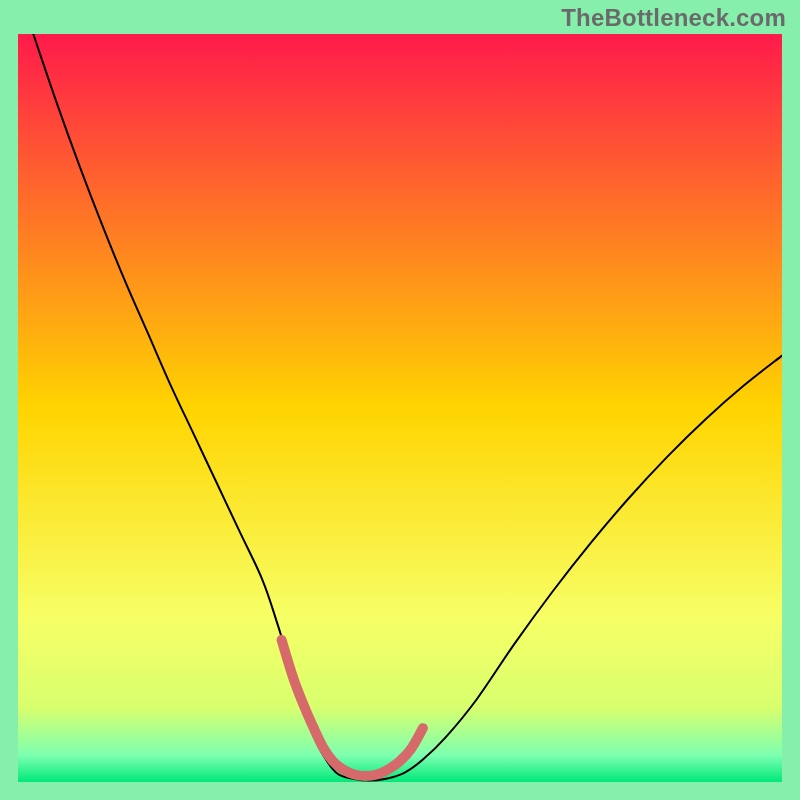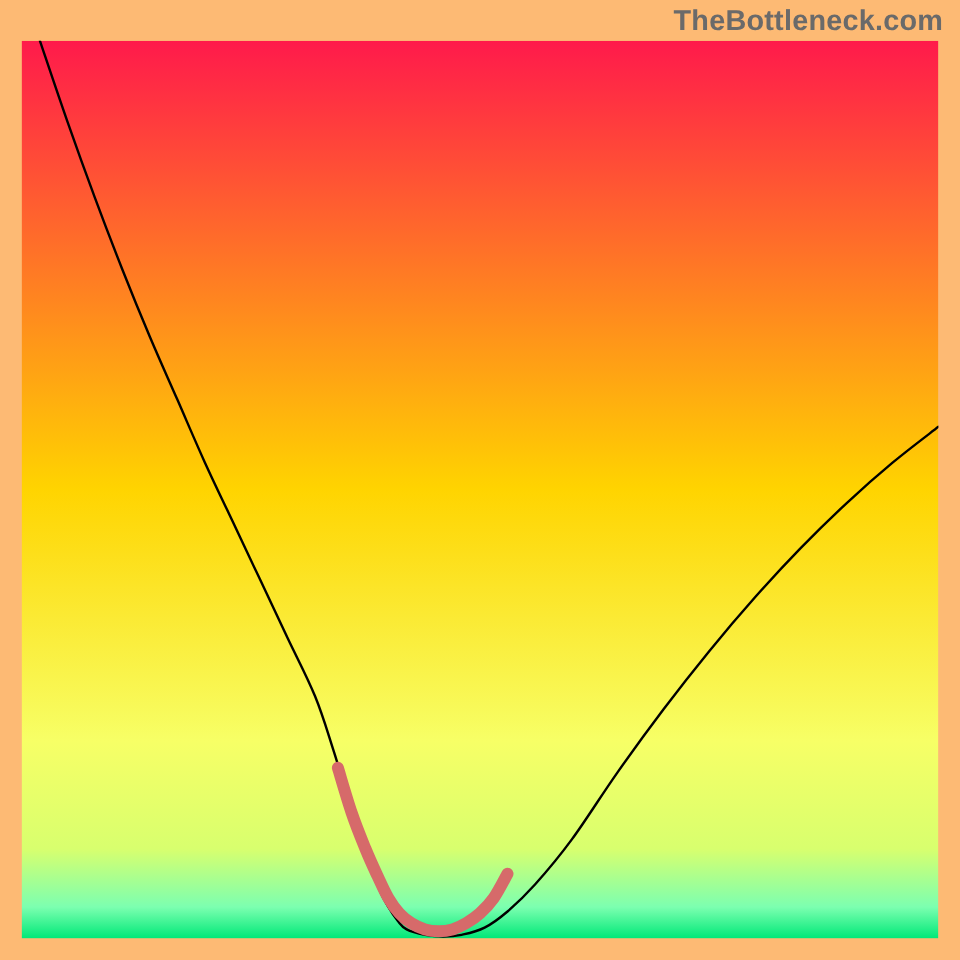--- a/index.html
+++ b/index.html
@@ -8,21 +8,21 @@
     width: 800px;
     height: 800px;
     background: #000;
     overflow: hidden;
     font-family: Arial, Helvetica, sans-serif;
   }
   .stage {
     position: relative;
     width: 800px;
     height: 800px;
-    background: #fdba74;
+    background: #86efac;
   }
   .watermark {
     position: absolute;
     top: 4px;
     right: 14px;
     color: #6a6a6a;
     font-size: 24px;
     font-weight: 600;
     letter-spacing: 0.2px;
     user-select: none;

